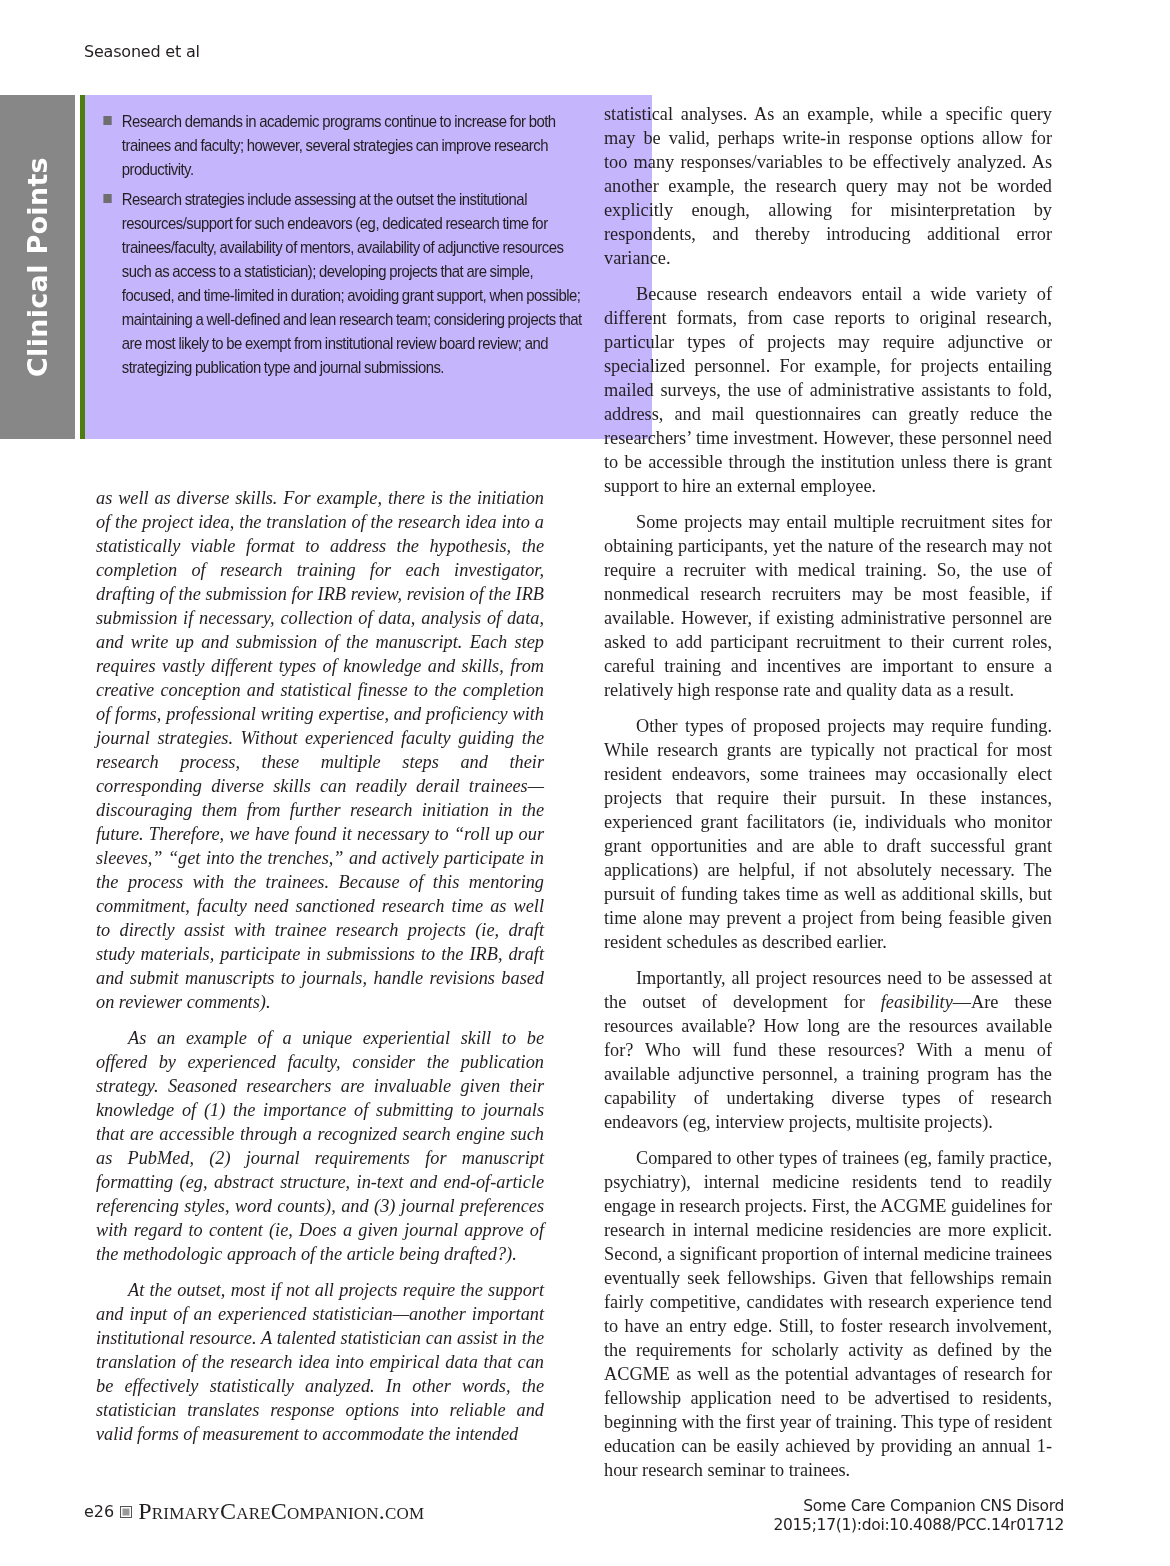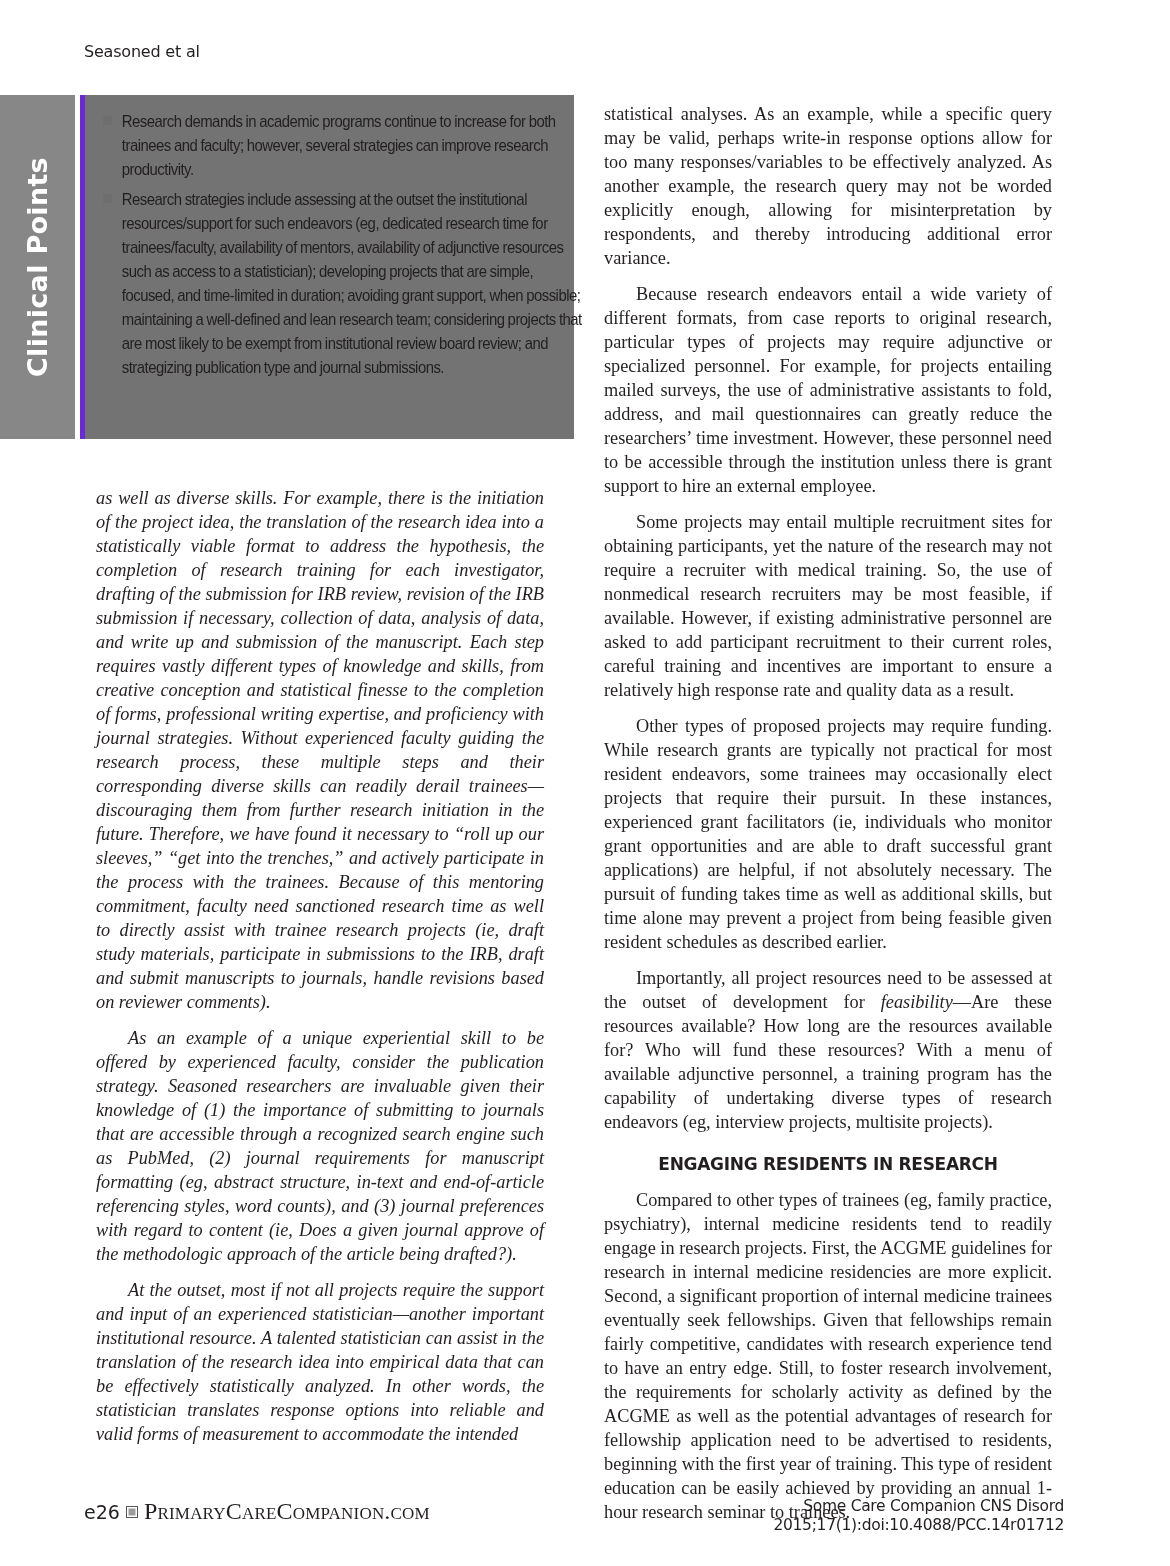--- a/index.html
+++ b/index.html
@@ -1,32 +1,32 @@
 <!DOCTYPE html>
 <html><head>
 <meta charset="utf-8">
 <style>
   html, body { margin: 0; padding: 0; background: #ffffff; }
   body { width: 1170px; height: 1566px; position: relative; overflow: hidden; color: #231f20; }
   .running-head { position: absolute; left: 84px; top: 42px; font-family: "DejaVu Sans", sans-serif; font-size: 16px; color: #231f20; letter-spacing: -0.2px; }
   .cp-tab { position: absolute; left: 0; top: 95px; width: 75px; height: 344px; background: #878787; }
   .cp-tab-label { position: absolute; left: 37px; top: 172px; transform: translate(-50%, -50%) rotate(-90deg); white-space: nowrap; font-family: "DejaVu Sans", sans-serif; font-weight: bold; font-size: 27px; color: #ffffff; letter-spacing: 0.3px; }
-  .cp-box { position: absolute; left: 80px; top: 95px; width: 494px; height: 344px; background: #737373; border-left: 5px solid #6d28d9; box-sizing: border-box; }
+  .cp-box { position: absolute; left: 80px; top: 95px; width: 572px; height: 344px; background: #c4b5fd; border-left: 5px solid #4d7c0f; box-sizing: border-box; }
   .cp-list { list-style: none; margin: 0; padding: 14px 20px 0 0; }
   .cp-item { position: relative; padding-left: 40px; font-family: "Liberation Sans", sans-serif; font-size: 16.2px; line-height: 24px; color: #231f20; letter-spacing: -0.55px; word-spacing: -0.5px; margin-bottom: 6px; transform: scaleX(0.92); transform-origin: left top; width: 500px; }
   .cp-bullet { position: absolute; left: 20px; top: 7px; width: 9px; height: 9px; background: #6e6e6e; }
   .col { position: absolute; font-family: "Liberation Serif", serif; font-size: 18.3px; line-height: 24px; color: #231f20; text-align: justify; }
   .col-left { left: 84px; top: 474px; width: 472px; font-style: italic; }
   .col-right { left: 592px; top: 90px; width: 472px; }
   .col p { margin: 12px; }
   .col p.indent { text-indent: 32px; }
   .sub-head { font-family: "DejaVu Sans", sans-serif; font-weight: bold; font-size: 17px; line-height: 24px; margin-top: 20px; color: #231f20; letter-spacing: -0.3px; }
   .sec-head { font-family: "DejaVu Sans", sans-serif; font-weight: bold; font-size: 17px; line-height: 24px; text-align: center; margin-top: 18px; margin-bottom: 6px; letter-spacing: -0.3px; }
   .footer-left { position: absolute; left: 84px; top: 1498px; font-size: 16px; display: flex; align-items: center; gap: 6px; }
-  .page-num { font-family: "DejaVu Sans", sans-serif; font-size: 19px; }
+  .page-num { font-family: "DejaVu Sans", sans-serif; font-size: 16px; }
   .sq-icon { width: 10px; height: 10px; border: 1.5px solid #555; background: #9a9a9a; box-shadow: inset 0 0 0 1.5px #fff; display: inline-block; }
   .site { font-family: "Liberation Serif", serif; font-variant: small-caps; font-size: 24px; letter-spacing: 0.2px; }
   .footer-right { position: absolute; right: 106px; top: 1497px; text-align: right; font-family: "DejaVu Sans", sans-serif; font-size: 15.5px; line-height: 19px; letter-spacing: -0.3px; }
 </style>
 </head>
 <body>
 
 <div class="running-head">Seasoned et al</div>
 
 <div class="cp-tab">
@@ -51,21 +51,20 @@
   <p class="indent">As an example of a unique experiential skill to be offered by experienced faculty, consider the publication strategy. Seasoned researchers are invaluable given their knowledge of (1) the importance of submitting to journals that are accessible through a recognized search engine such as PubMed, (2) journal requirements for manuscript formatting (eg, abstract structure, in-text and end-of-article referencing styles, word counts), and (3) journal preferences with regard to content (ie, Does a given journal approve of the methodologic approach of the article being drafted?).</p>
   <p class="indent">At the outset, most if not all projects require the support and input of an experienced statistician—another important institutional resource. A talented statistician can assist in the translation of the research idea into empirical data that can be effectively statistically analyzed. In other words, the statistician translates response options into reliable and valid forms of measurement to accommodate the intended</p>
 </div>
 
 <div class="col col-right">
   <p>statistical analyses. As an example, while a specific query may be valid, perhaps write-in response options allow for too many responses/variables to be effectively analyzed. As another example, the research query may not be worded explicitly enough, allowing for misinterpretation by respondents, and thereby introducing additional error variance.</p>
   <p class="indent">Because research endeavors entail a wide variety of different formats, from case reports to original research, particular types of projects may require adjunctive or specialized personnel. For example, for projects entailing mailed surveys, the use of administrative assistants to fold, address, and mail questionnaires can greatly reduce the researchers’ time investment. However, these personnel need to be accessible through the institution unless there is grant support to hire an external employee.</p>
   <p class="indent">Some projects may entail multiple recruitment sites for obtaining participants, yet the nature of the research may not require a recruiter with medical training. So, the use of nonmedical research recruiters may be most feasible, if available. However, if existing administrative personnel are asked to add participant recruitment to their current roles, careful training and incentives are important to ensure a relatively high response rate and quality data as a result.</p>
   <p class="indent">Other types of proposed projects may require funding. While research grants are typically not practical for most resident endeavors, some trainees may occasionally elect projects that require their pursuit. In these instances, experienced grant facilitators (ie, individuals who monitor grant opportunities and are able to draft successful grant applications) are helpful, if not absolutely necessary. The pursuit of funding takes time as well as additional skills, but time alone may prevent a project from being feasible given resident schedules as described earlier.</p>
   <p class="indent"><span>Importantly, all project resources need to be assessed at the outset of development for </span><em>feasibility</em><span>—Are these resources available? How long are the resources available for? Who will fund these resources? With a menu of available adjunctive personnel, a training program has the capability of undertaking diverse types of research endeavors (eg, interview projects, multisite projects).</span></p>
-  <div class="sec-head">ENGAGING RESIDENTS IN RESEARCH</div>
   <p class="indent">Compared to other types of trainees (eg, family practice, psychiatry), internal medicine residents tend to readily engage in research projects. First, the ACGME guidelines for research in internal medicine residencies are more explicit. Second, a significant proportion of internal medicine trainees eventually seek fellowships. Given that fellowships remain fairly competitive, candidates with research experience tend to have an entry edge. Still, to foster research involvement, the requirements for scholarly activity as defined by the ACGME as well as the potential advantages of research for fellowship application need to be advertised to residents, beginning with the first year of training. This type of resident education can be easily achieved by providing an annual 1-hour research seminar to trainees.</p>
 </div>
 
 <div class="footer-left">
   <span class="page-num">e26</span>
   <span class="sq-icon"></span>
   <span class="site">PrimaryCareCompanion.com</span>
 </div>
 
 <div class="footer-right">

